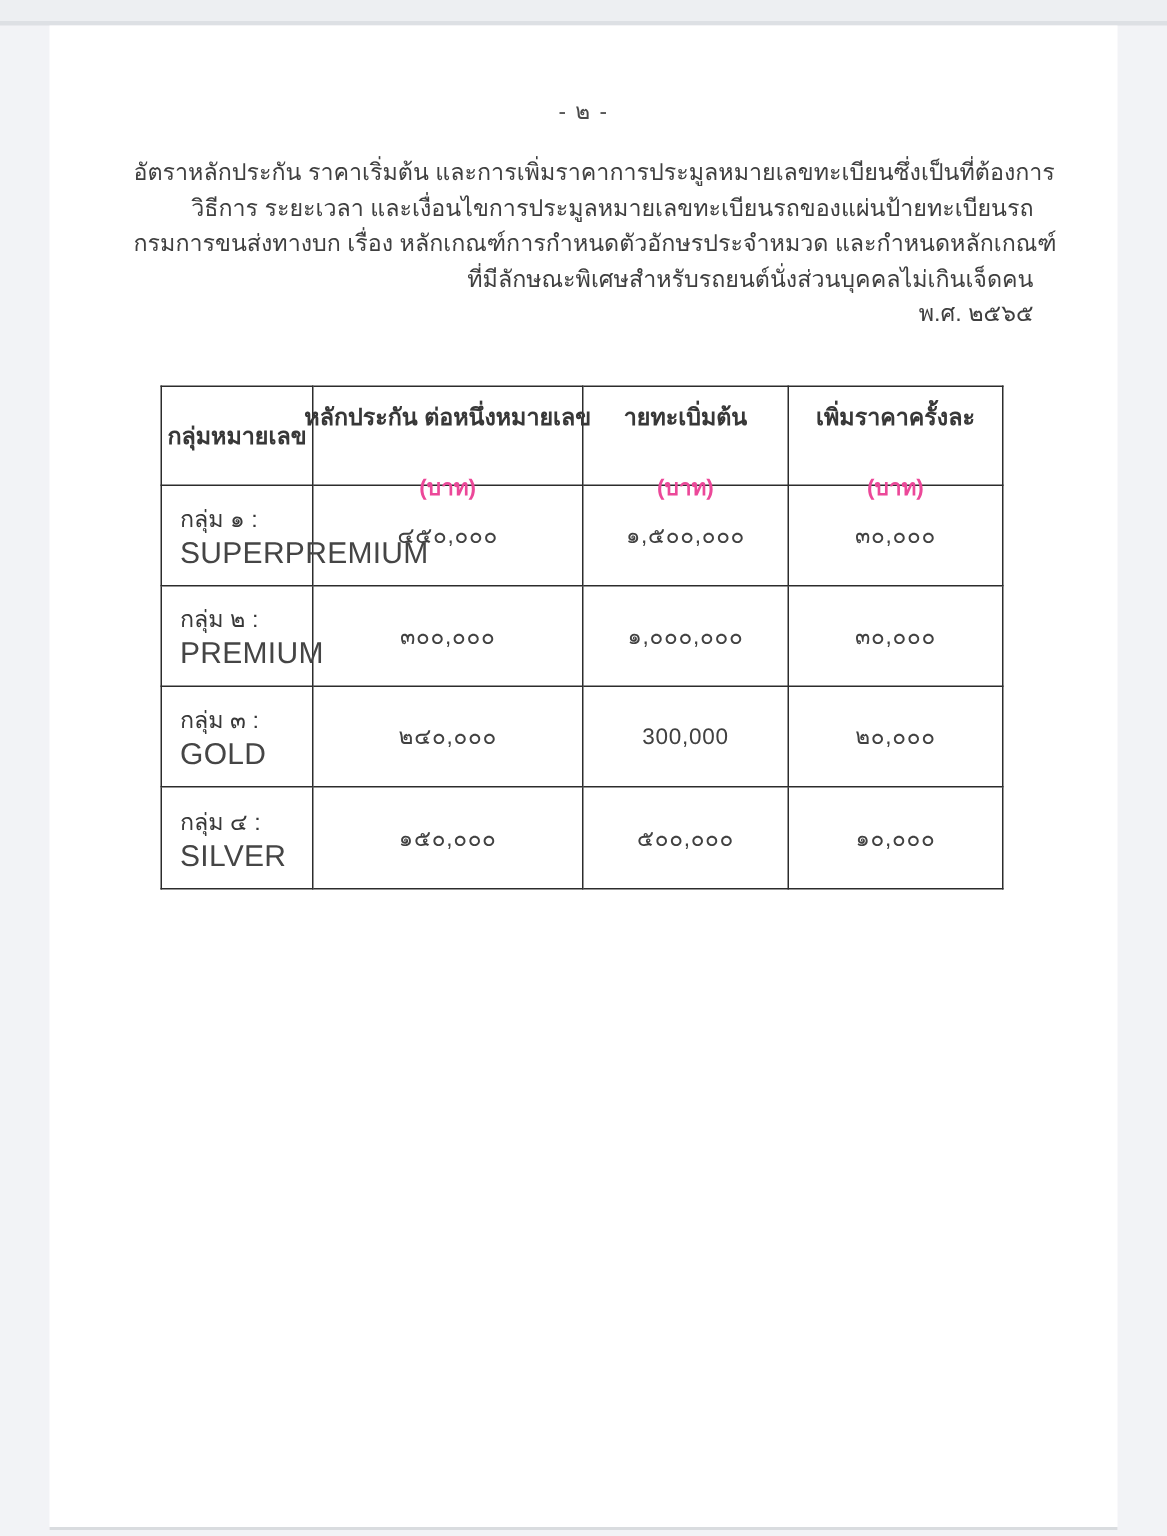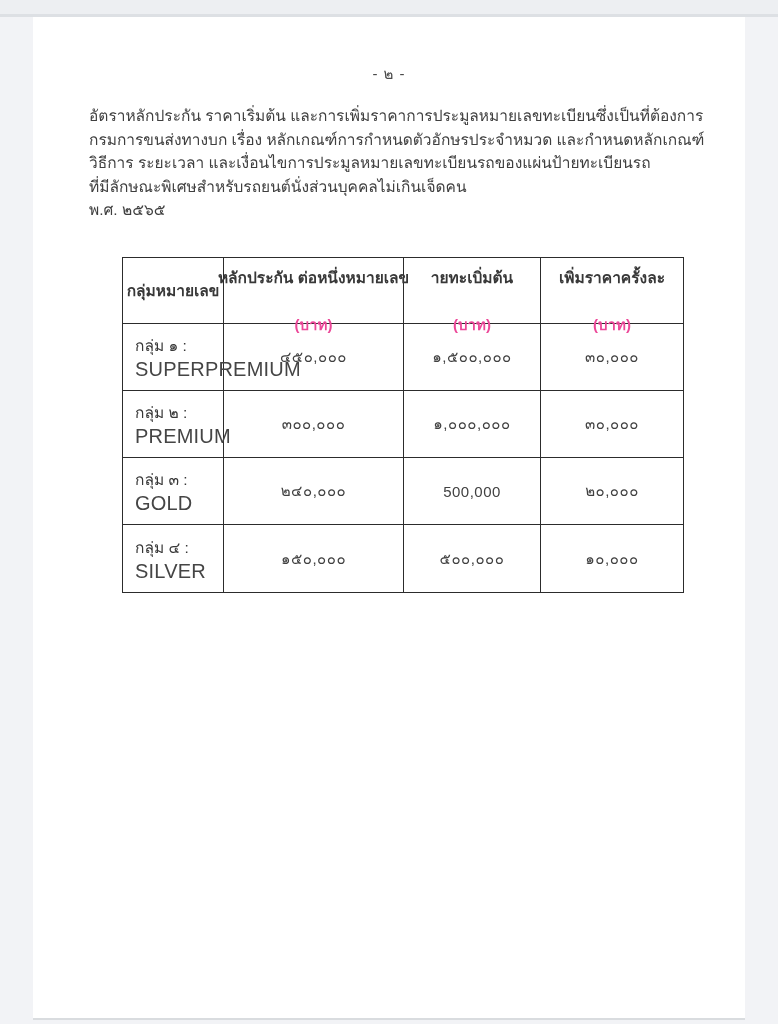--- a/index.html
+++ b/index.html
@@ -42,30 +42,30 @@
     text-align: center;
     font-size: 15px;
     color: #4a4a4a;
     letter-spacing: 1px;
   }
   .doc-title {
     position: absolute;
     top: 87px; left: 50%;
     transform: translateX(-50%);
     width: 600px;
-    text-align: left;
+    text-align: right;
     font-size: 15.5px;
     line-height: 23.5px;
     color: #3f3f3f;
   }
   .doc-title .line { white-space: nowrap; }
   
   table.price-table {
     position: absolute;
-    left: 89px; top: 240px;
+    left: 74px; top: 240px;
     border-collapse: collapse;
     table-layout: fixed;
     width: 561px;
     color: #3d3d3d;
   }
   .price-table th, .price-table td {
     border: 1px solid #2c2c2c;
     padding: 0;
     vertical-align: middle;
     font-weight: normal;
@@ -133,22 +133,22 @@
 <div class="viewport">
   <div class="top-band"></div>
   <div class="top-edge-line"></div>
 
   <div class="page">
 
     <div class="page-number">- ๒ -</div>
 
     <div class="doc-title">
       <div class="line">อัตราหลักประกัน ราคาเริ่มต้น และการเพิ่มราคาการประมูลหมายเลขทะเบียนซึ่งเป็นที่ต้องการ</div>
+      <div class="line">วิธีการ ระยะเวลา และเงื่อนไขการประมูลหมายเลขทะเบียนรถของแผ่นป้ายทะเบียนรถ</div>
       <div class="line">กรมการขนส่งทางบก เรื่อง หลักเกณฑ์การกำหนดตัวอักษรประจำหมวด และกำหนดหลักเกณฑ์</div>
-      <div class="line">วิธีการ ระยะเวลา และเงื่อนไขการประมูลหมายเลขทะเบียนรถของแผ่นป้ายทะเบียนรถ</div>
       <div class="line">ที่มีลักษณะพิเศษสำหรับรถยนต์นั่งส่วนบุคคลไม่เกินเจ็ดคน</div>
       <div class="line">พ.ศ. ๒๕๖๕</div>
     </div>
 
     <table class="price-table">
       <colgroup>
         <col style="width:101px">
         <col style="width:180px">
         <col style="width:137px">
         <col style="width:143px">
@@ -200,21 +200,21 @@
           <td class="num-cell">๓๐,๐๐๐</td>
         </tr>
         <tr>
           <td class="group-cell">
             <div class="stack">
               <span class="g-th">กลุ่ม ๓ :</span>
               <span class="g-en">GOLD</span>
             </div>
           </td>
           <td class="num-cell">๒๔๐,๐๐๐</td>
-          <td class="num-cell">500,000</td>
+          <td class="num-cell">300,000</td>
           <td class="num-cell">๒๐,๐๐๐</td>
         </tr>
         <tr>
           <td class="group-cell">
             <div class="stack">
               <span class="g-th">กลุ่ม ๔ :</span>
               <span class="g-en">SILVER</span>
             </div>
           </td>
           <td class="num-cell">๑๕๐,๐๐๐</td>

